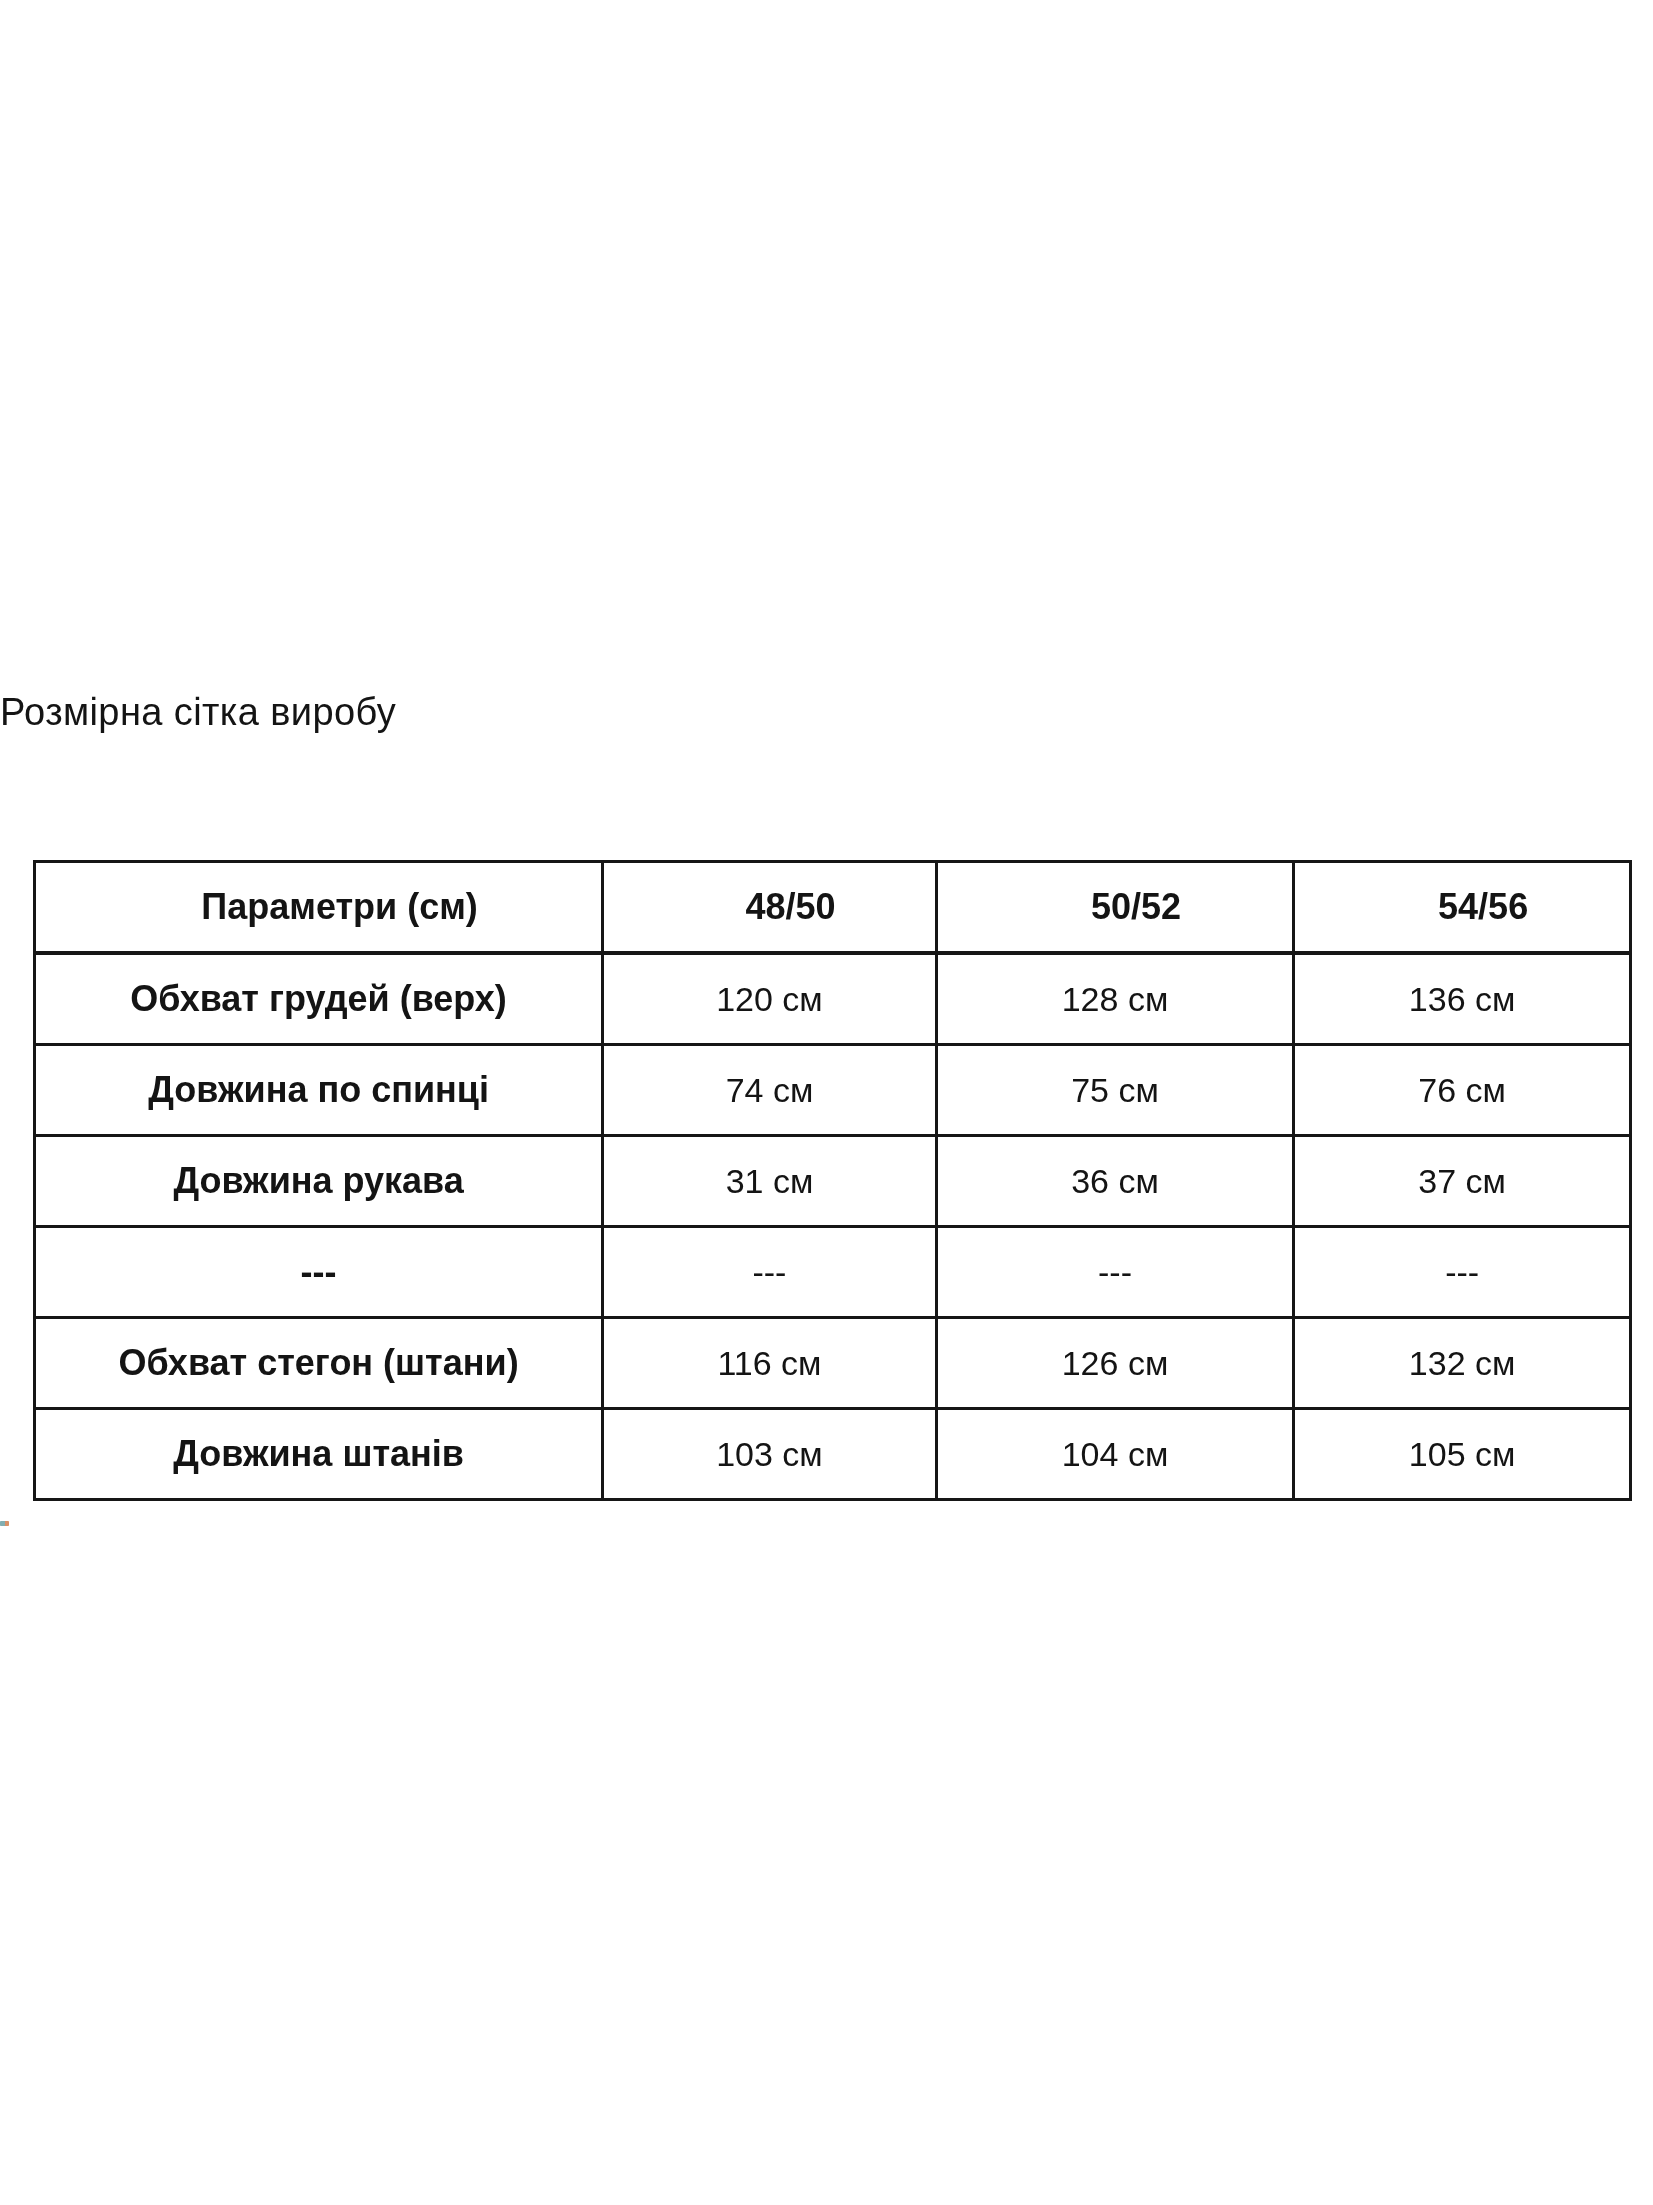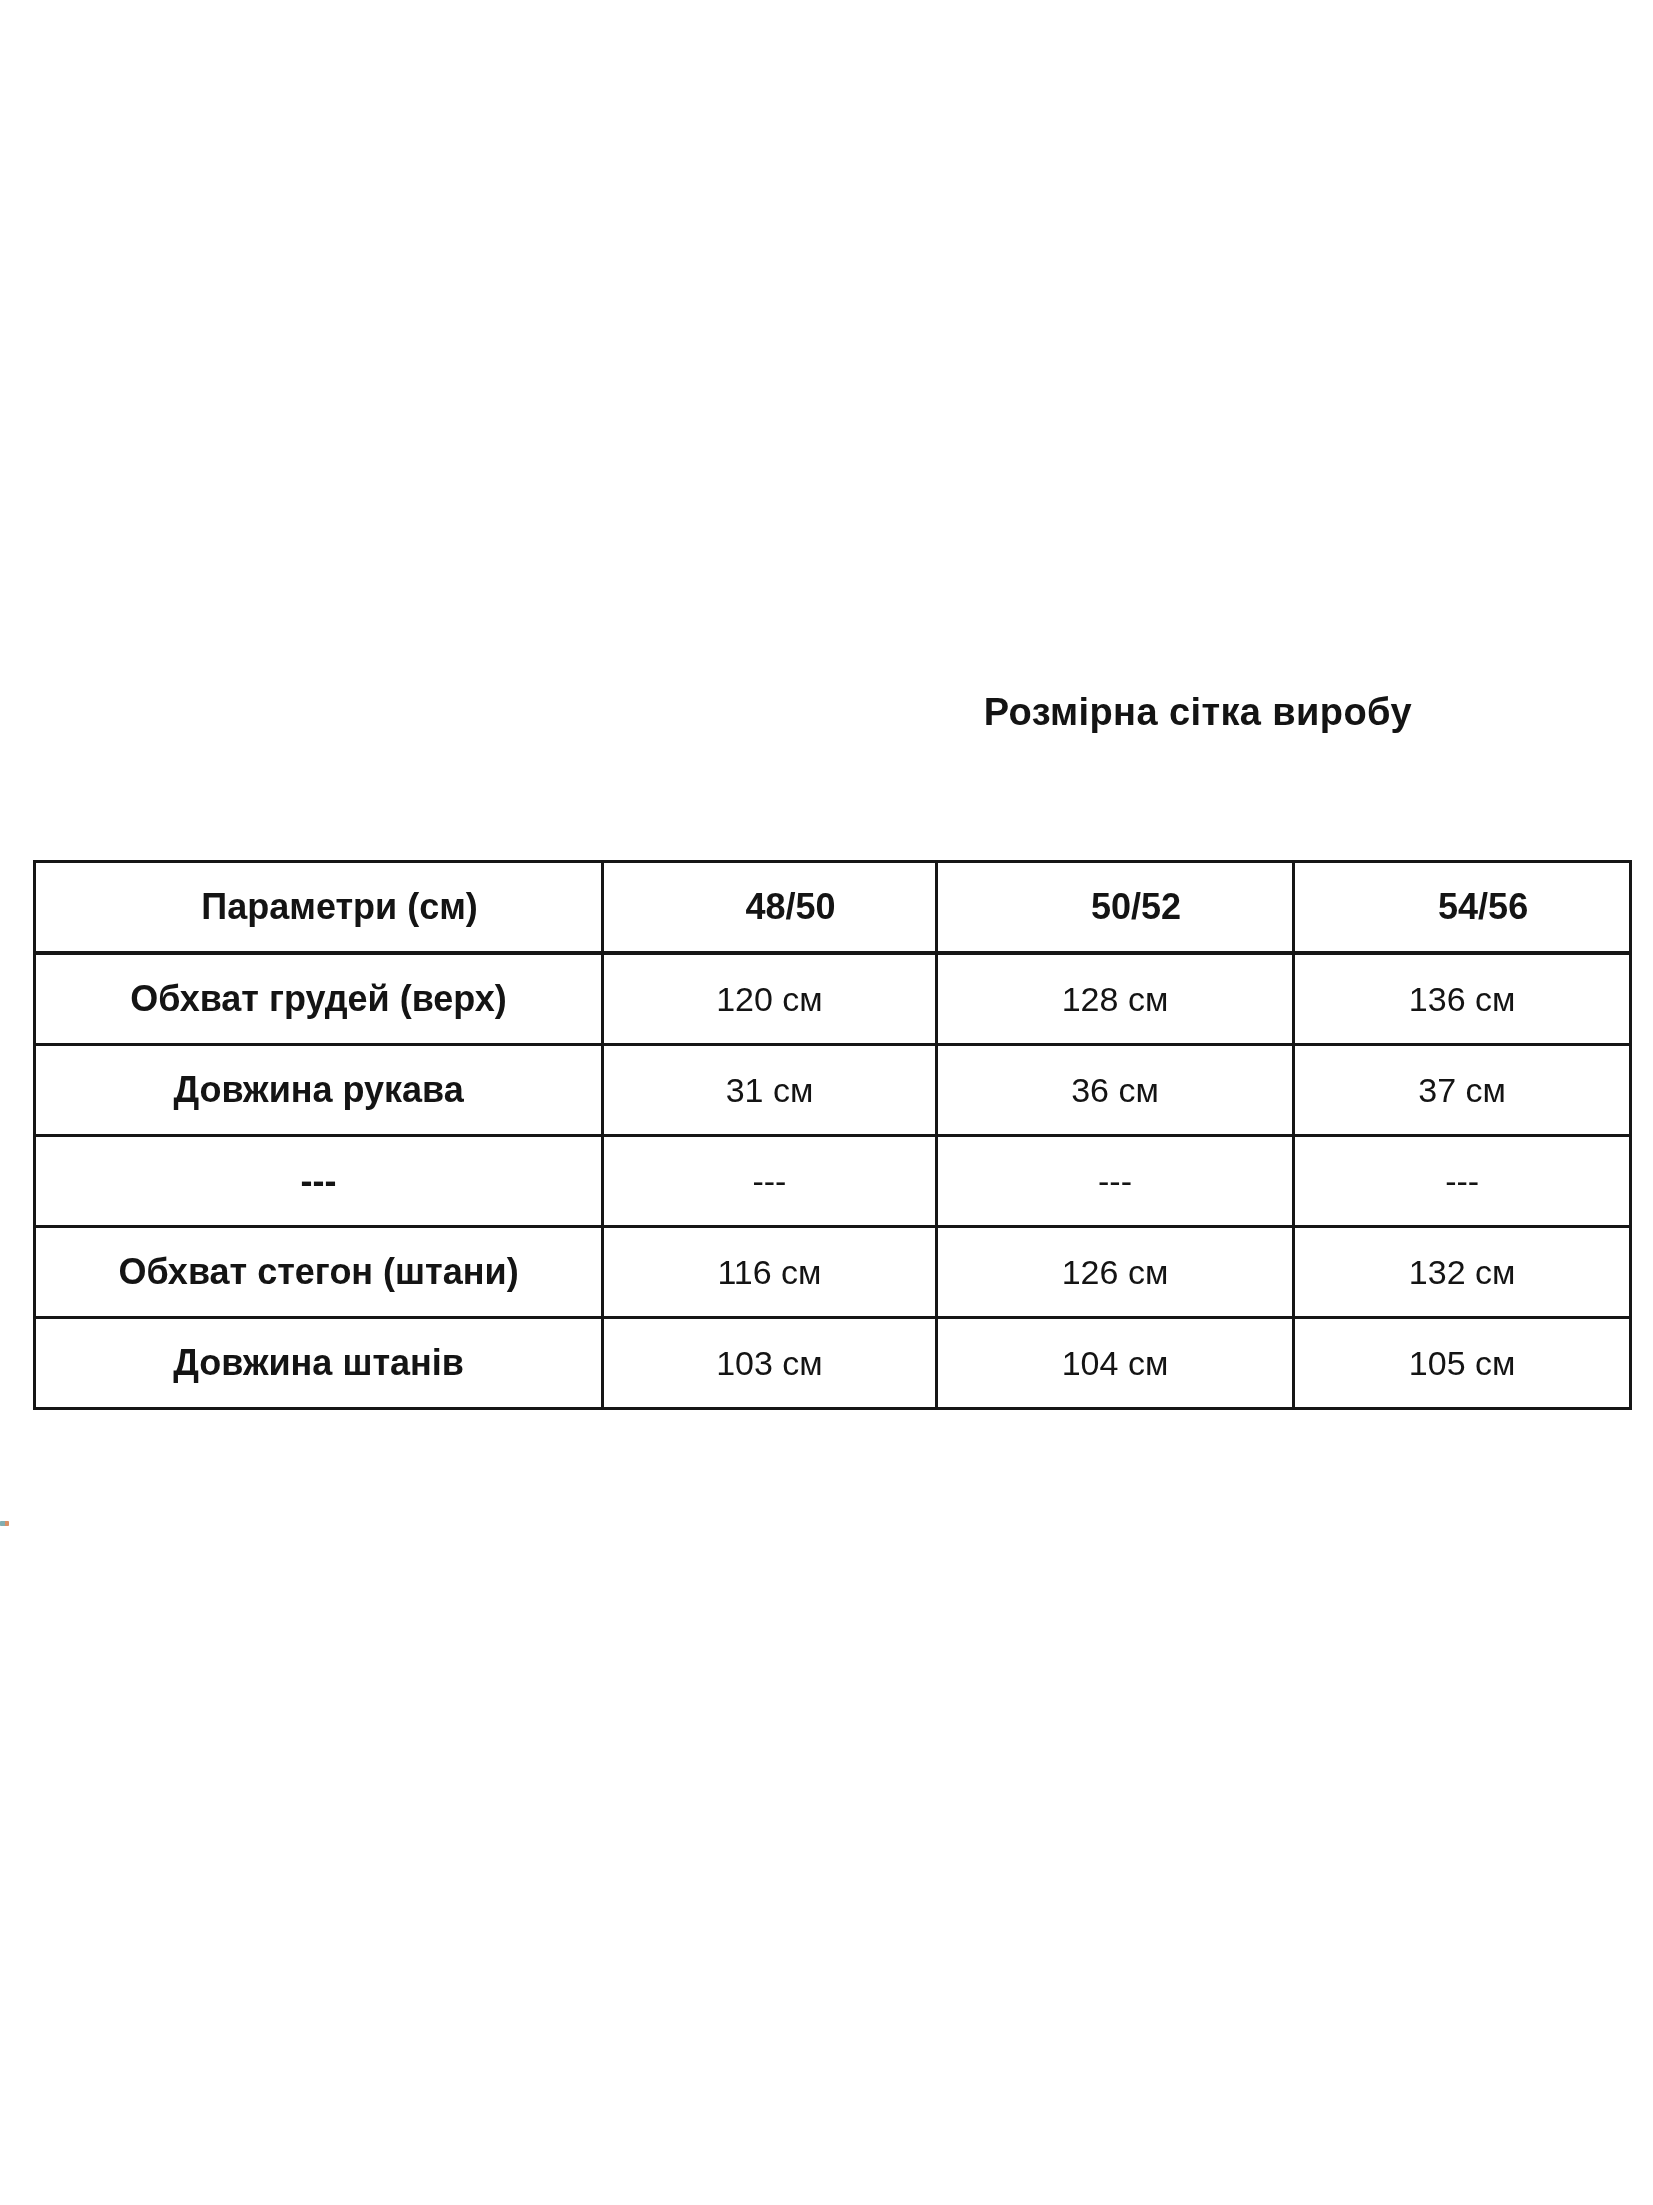--- a/index.html
+++ b/index.html
@@ -14,23 +14,23 @@
     background: #ffffff;
     font-family: "Liberation Sans", sans-serif;
     color: #141414;
     overflow: hidden;
   }
   .doc-title {
     position: absolute;
     top: 691px;
     left: 0;
     width: 1412px;
-    text-align: right;
+    text-align: left;
     font-size: 38px;
-    font-weight: 700;
+    font-weight: 400;
     letter-spacing: 0.4px;
   }
   .doc-subtitle {
     position: absolute;
     top: 784px;
     left: 0;
     width: 1654px;
     text-align: center;
     font-size: 36px;
     font-weight: 700;
@@ -102,20 +102,26 @@
       </tr>
     </thead>
     <tbody>
       <tr>
         <th>Обхват грудей (верх)</th>
         <td>120 см</td>
         <td>128 см</td>
         <td>136 см</td>
       </tr>
       <tr>
+        <th>Довжина по спинці</th>
+        <td>74 см</td>
+        <td>75 см</td>
+        <td>76 см</td>
+      </tr>
+      <tr>
         <th>Довжина рукава</th>
         <td>31 см</td>
         <td>36 см</td>
         <td>37 см</td>
       </tr>
       <tr>
         <th>---</th>
         <td>---</td>
         <td>---</td>
         <td>---</td>

